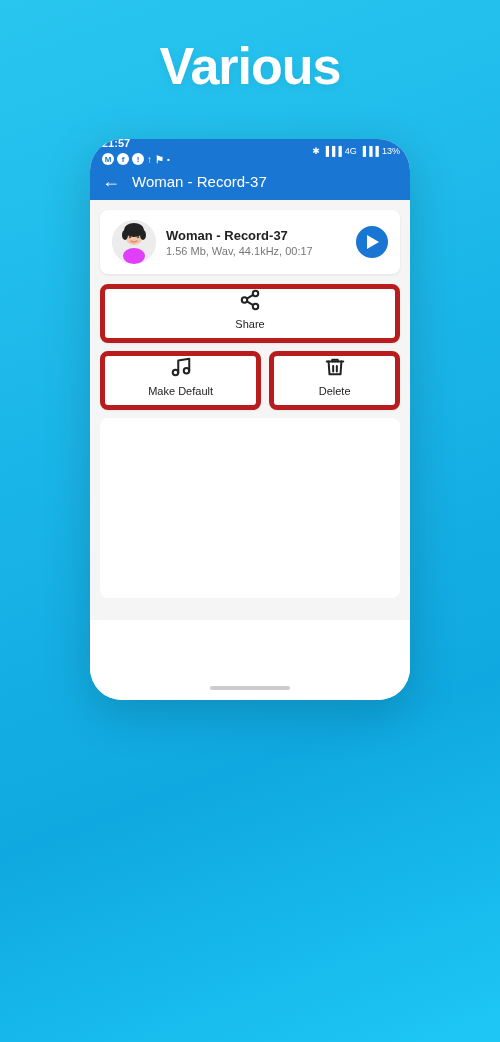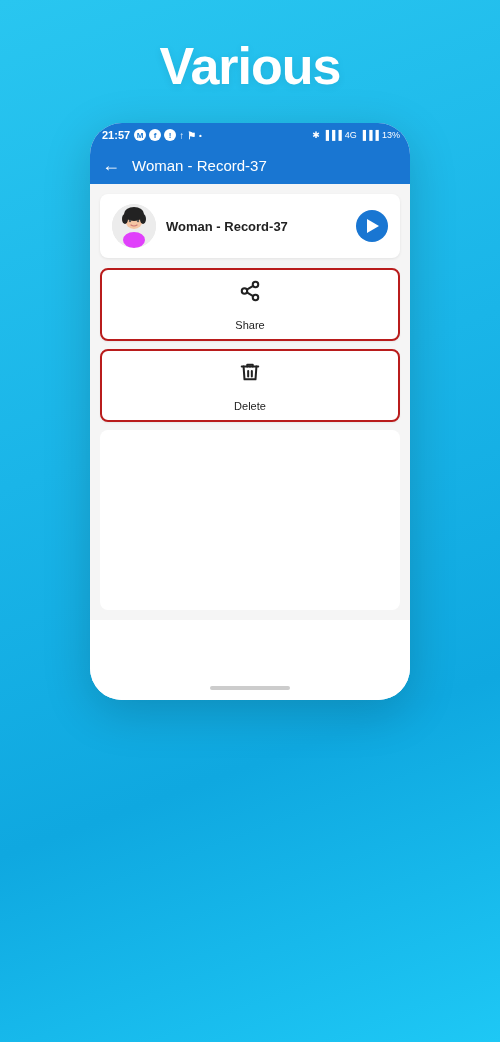--- a/index.html
+++ b/index.html
@@ -15,21 +15,21 @@
       overflow: hidden;
     }
 
     .hero-title {
       color: #ffffff;
       font-size: 52px;
       font-weight: 900;
       text-align: center;
       line-height: 1.1;
       margin-top: 38px;
-      margin-bottom: 28px;
+      margin-bottom: 44px;
       text-shadow: 0 2px 8px rgba(0,0,0,0.08);
       letter-spacing: -1px;
     }
 
     .phone-wrapper {
       width: 320px;
       background: #fff;
       border-radius: 32px;
       box-shadow: 0 12px 48px rgba(0,0,0,0.18);
       overflow: hidden;
@@ -43,22 +43,23 @@
       justify-content: space-between;
       align-items: center;
       padding: 4px 10px 4px 12px;
       height: 24px;
     }
     .status-left {
       color: #fff;
       font-size: 11px;
       font-weight: bold;
       display: flex;
-      align-items: flex-end;
+      align-items: flex-start;
       gap: 4px;
+      flex-direction: column;
     }
     .status-icons {
       display: flex;
       align-items: center;
       gap: 3px;
     }
     .status-icon-dot {
       width: 12px;
       height: 12px;
       border-radius: 50%;
@@ -162,27 +163,27 @@
 
     
     .actions-row {
       display: flex;
       gap: 8px;
       margin-bottom: 8px;
     }
     .action-btn {
       flex: 1;
       background: #fff;
-      border: 2px solid #b91c1c;
+      border: 5px solid #b91c1c;
       border-radius: 8px;
-      padding: 10px 6px 8px;
+      padding: 0 6px 8px;
       display: flex;
       flex-direction: column;
       align-items: center;
-      gap: 14px;
+      gap: 4px;
       cursor: pointer;
       box-shadow: 0 1px 2px rgba(0,0,0,0.06);
     }
     .action-icon {
       font-size: 20px;
       color: #222;
       line-height: 1;
     }
     .action-label {
       font-size: 11px;
@@ -258,20 +259,21 @@
 
           <ellipse cx="22" cy="36" rx="11" ry="8" fill="#e040fb"></ellipse>
 
           <circle cx="18" cy="17" r="1.2" fill="#555"></circle>
           <circle cx="26" cy="17" r="1.2" fill="#555"></circle>
           <path d="M19 21 Q22 23 25 21" stroke="#c77" stroke-width="1.2" fill="none" stroke-linecap="round"></path>
         </svg>
       </div>
       <div class="file-info">
         <div class="file-name">Woman - Record-37</div>
+        <div class="file-meta">1.56 Mb, Wav, 44.1kHz, 00:17</div>
       </div>
       <div class="play-btn">
         <div class="play-btn-triangle"></div>
       </div>
     </div>
 
     <div class="actions-row">
 
       <button class="action-btn">
         <span class="action-icon">
@@ -285,20 +287,30 @@
         </span>
         <span class="action-label">Share</span>
       </button>
 
 
 
     </div>
 
     <div class="actions-row">
 
+      <button class="action-btn" style="flex:1.28;">
+        <span class="action-icon">
+          <svg width="22" height="22" viewBox="0 0 24 24" fill="none" stroke="#222" stroke-width="2.2" stroke-linecap="round" stroke-linejoin="round">
+            <path d="M9 18V5l12-2v13"></path>
+            <circle cx="6" cy="18" r="3"></circle>
+            <circle cx="18" cy="16" r="3"></circle>
+          </svg>
+        </span>
+        <span class="action-label">Make Default</span>
+      </button>
 
       <button class="action-btn" style="flex:1;">
         <span class="action-icon">
           <svg width="22" height="22" viewBox="0 0 24 24" fill="none" stroke="#222" stroke-width="2.2" stroke-linecap="round" stroke-linejoin="round">
             <polyline points="3 6 5 6 21 6"></polyline>
             <path d="M19 6l-1 14H6L5 6"></path>
             <path d="M10 11v6"></path>
               <path d="M14 11v6"></path>
             <path d="M9 6V4h6v2"></path>
             <line x1="12" y1="6" x2="12" y2="6"></line>

